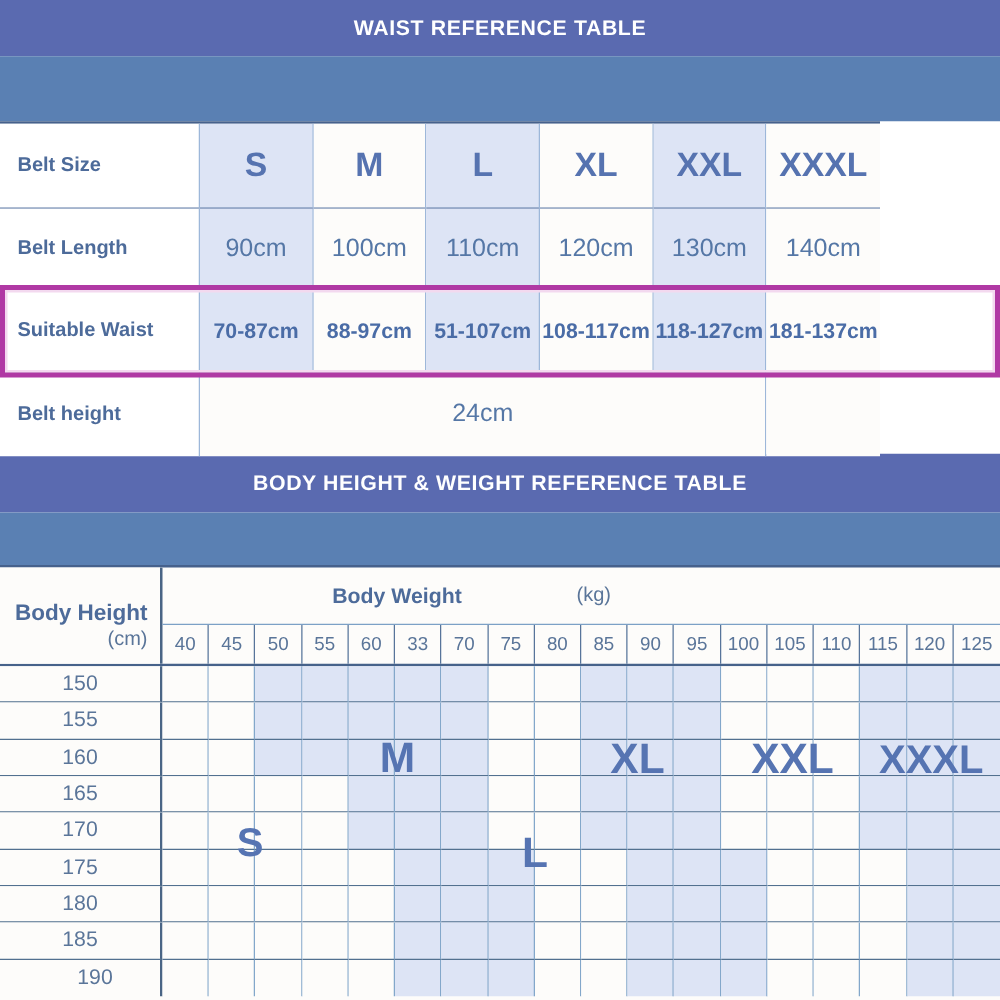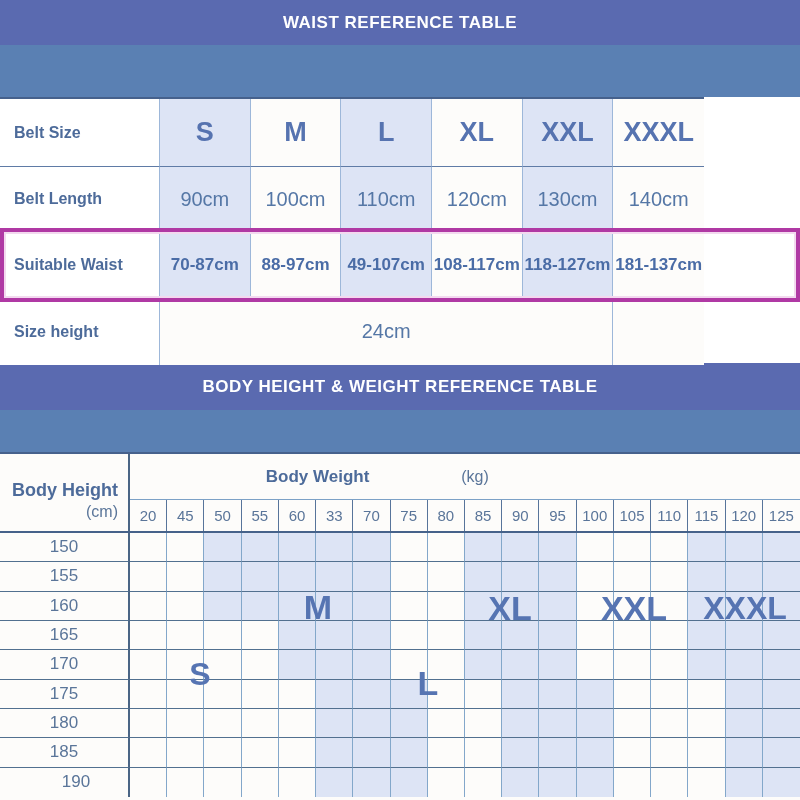--- a/index.html
+++ b/index.html
@@ -87,46 +87,46 @@
       <div class="c lbl">Belt Length</div>
       <div class="c len shade">90cm</div>
       <div class="c len">100cm</div>
       <div class="c len shade">110cm</div>
       <div class="c len">120cm</div>
       <div class="c len shade">130cm</div>
       <div class="c len lastcol">140cm</div>
       <div class="c lbl">Suitable Waist</div>
       <div class="c wst shade">70-87cm</div>
       <div class="c wst">88-97cm</div>
-      <div class="c wst shade">49-107cm</div>
+      <div class="c wst shade">51-107cm</div>
       <div class="c wst">108-117cm</div>
       <div class="c wst shade">118-127cm</div>
       <div class="c wst lastcol">181-137cm</div>
-      <div class="c lbl lastrow">Size height</div>
+      <div class="c lbl lastrow">Belt height</div>
       <div class="c merged lastrow">24cm</div>
       <div class="c lastcol lastrow"></div>
       <div class="hl-box"></div>
     </div>
 
   <div class="hdr hdr2">BODY HEIGHT &amp; WEIGHT REFERENCE TABLE</div>
   <div class="band band2"></div>
 
   <div class="table2">
     <div class="t2header">
       <div class="bh-cell">
         <div class="bh-main">Body Height</div>
         <div class="bh-unit">(cm)</div>
       </div>
       <div class="bw-cell">
         <div class="bw-top">
           <span class="bw-main">Body Weight</span>
           <span class="bw-unit">(kg)</span>
         </div>
         <div class="bw-nums" id="bw-nums">
-            <div class="n">20</div>
+            <div class="n">40</div>
             <div class="n">45</div>
             <div class="n">50</div>
             <div class="n">55</div>
             <div class="n">60</div>
             <div class="n">33</div>
             <div class="n">70</div>
             <div class="n">75</div>
             <div class="n">80</div>
             <div class="n">85</div>
             <div class="n">90</div>

